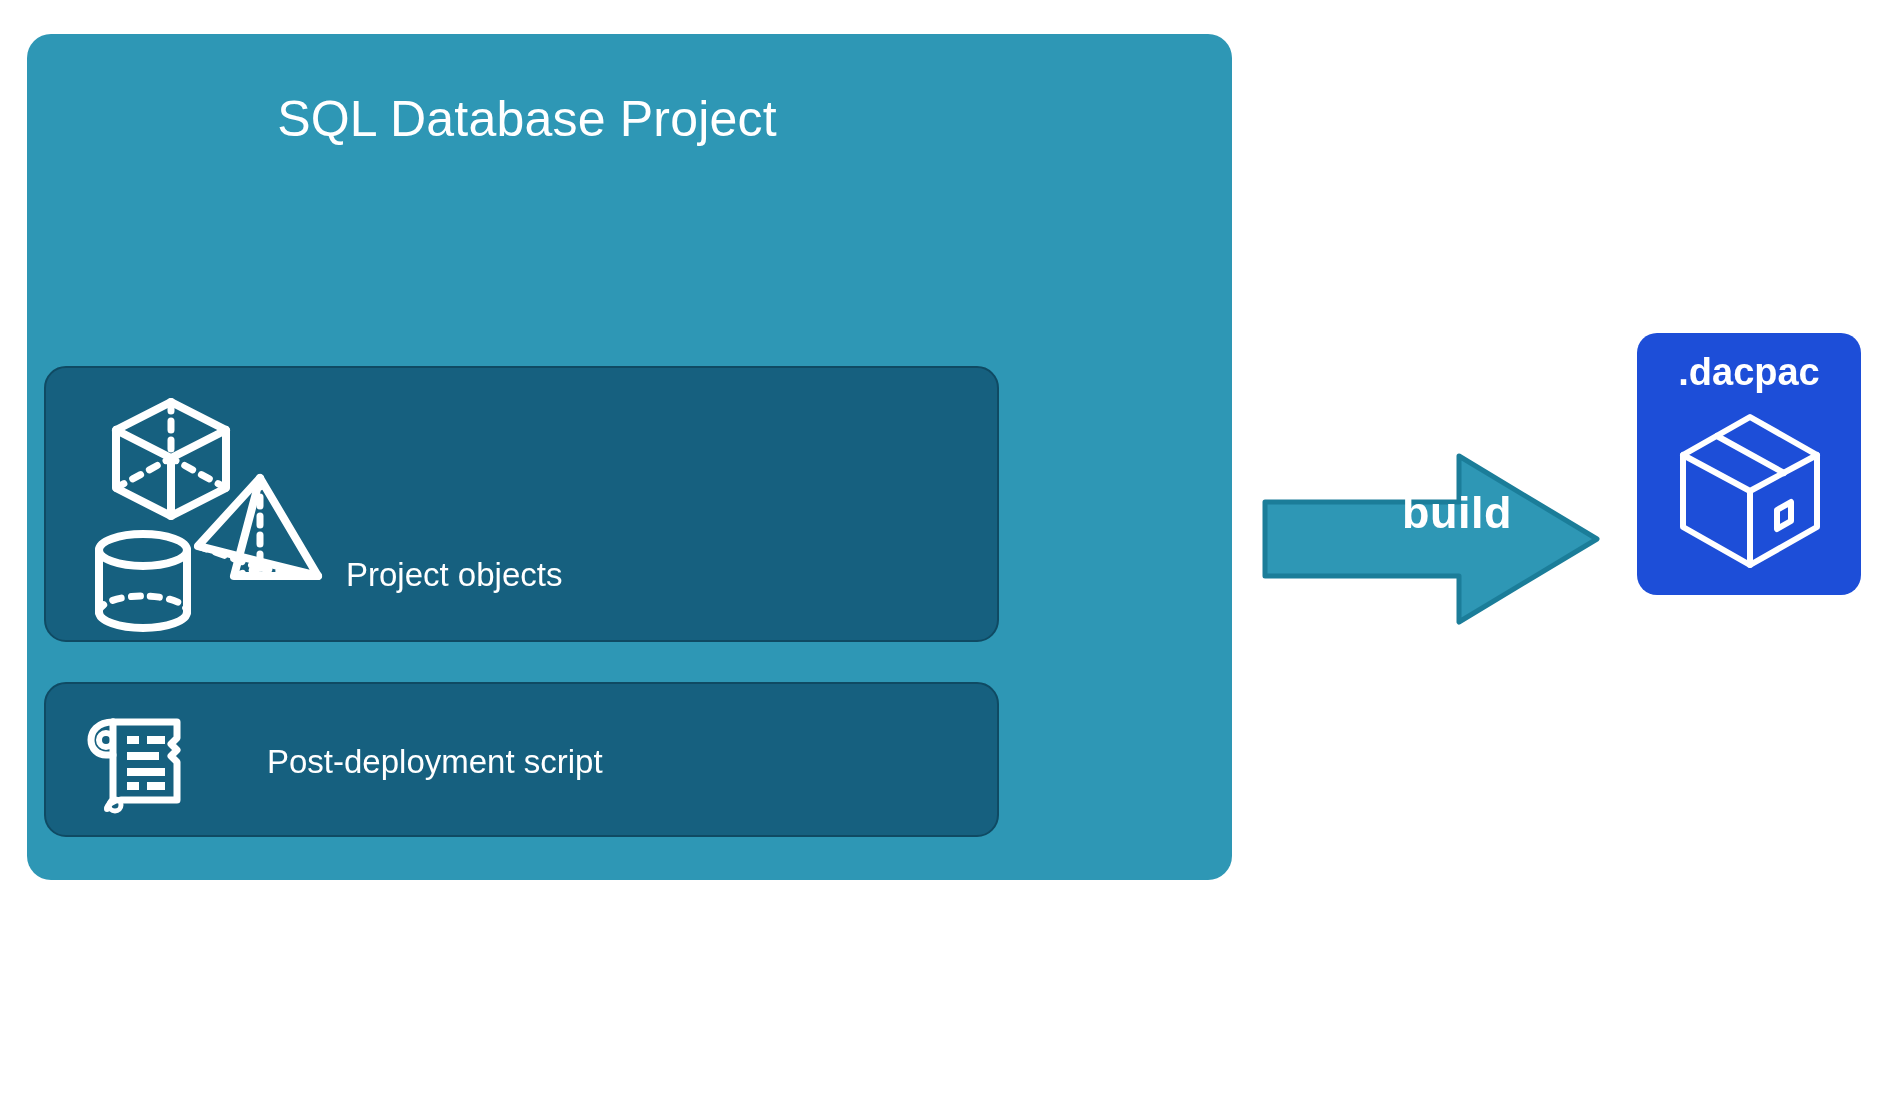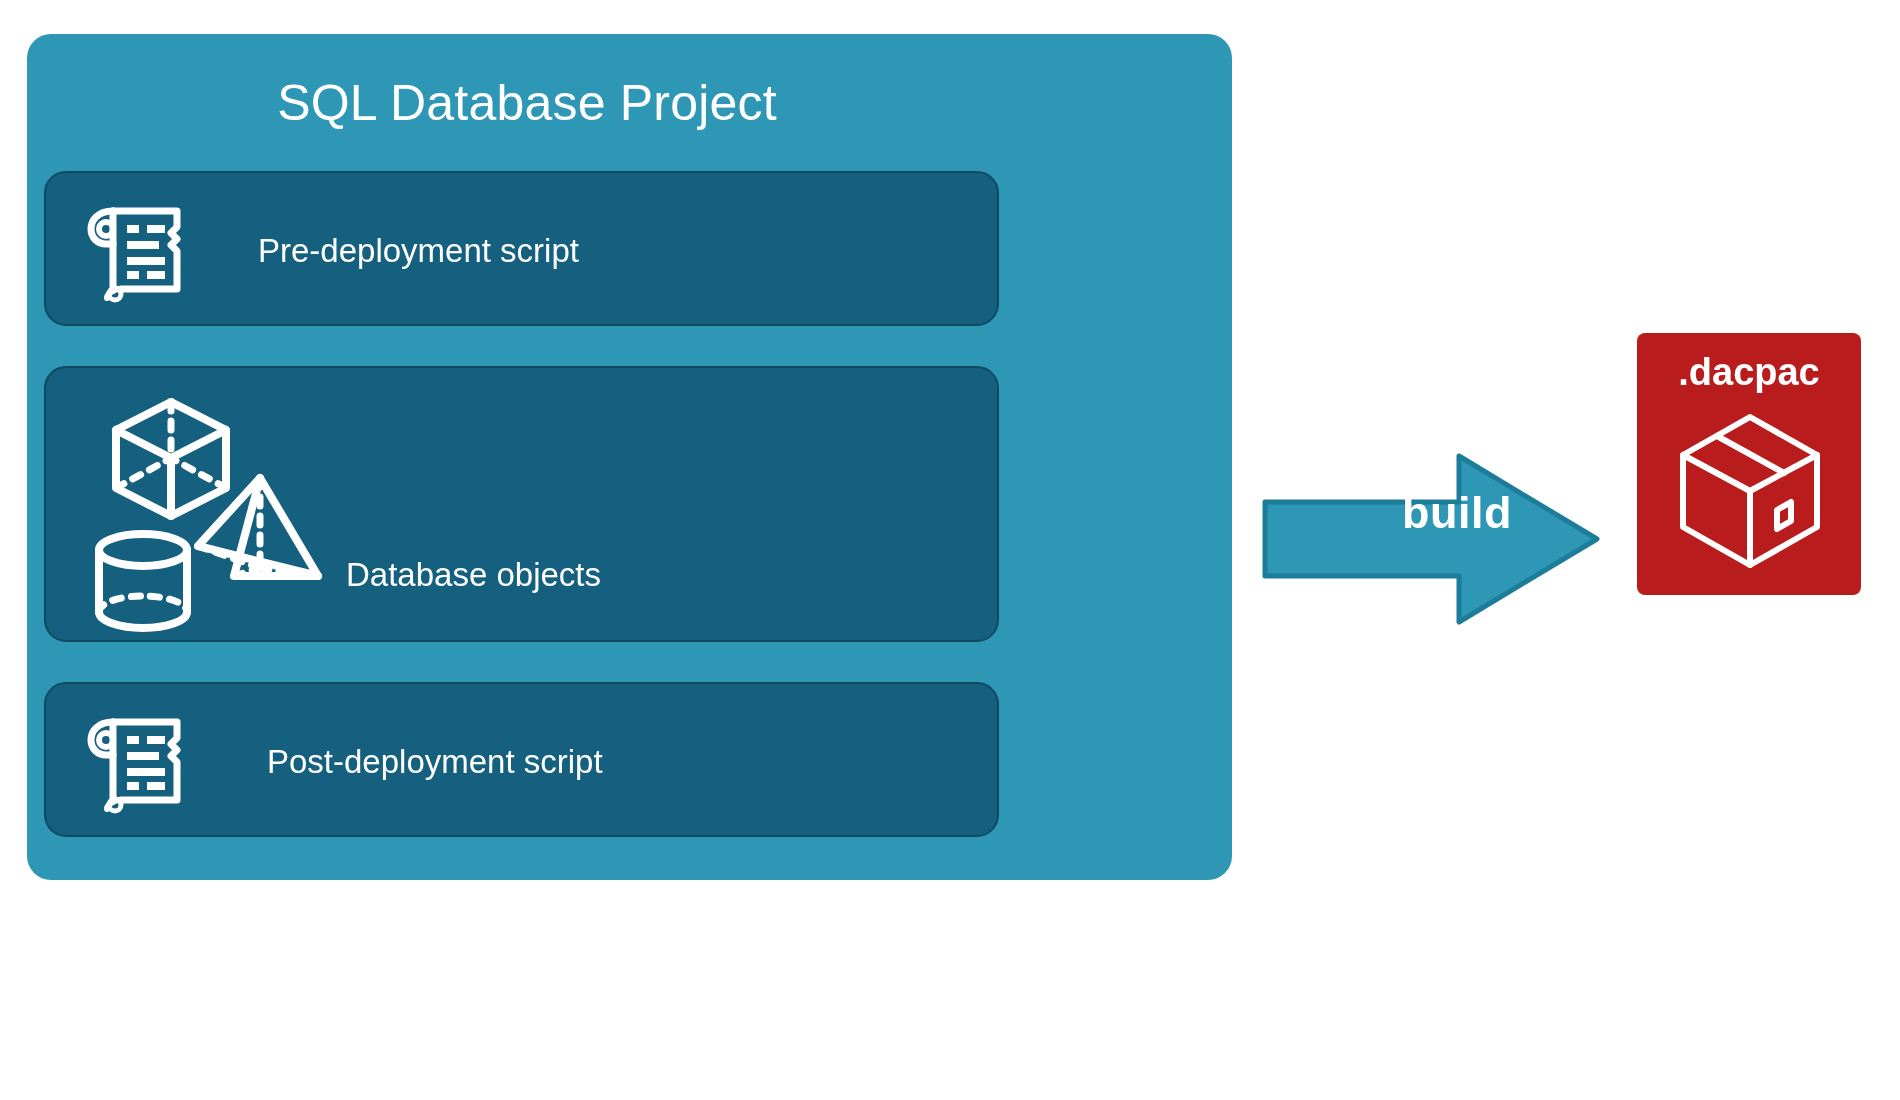--- a/index.html
+++ b/index.html
@@ -24,21 +24,21 @@
     width: 1205px;
     height: 846px;
     background: #2e97b5;
     border-radius: 24px;
     box-sizing: border-box;
   }
 
   #project-title {
     position: absolute;
     left: 0;
-    top: 44px;
+    top: 60px;
     width: 1000px;
     text-align: center;
     color: #ffffff;
     font-size: 50px;
     font-weight: 400;
     letter-spacing: 0.2px;
     line-height: 1;
   }
 
   
@@ -99,22 +99,22 @@
     line-height: 1;
   }
 
   
   #dacpac-box {
     position: absolute;
     left: 1637px;
     top: 333px;
     width: 224px;
     height: 262px;
-    background: #b91c1c;
-    border-radius: 8px;
+    background: #1d4ed8;
+    border-radius: 20px;
     box-sizing: border-box;
   }
   #dacpac-label {
     position: absolute;
     left: 0;
     top: 20px;
     width: 224px;
     text-align: center;
     color: #ffffff;
     font-size: 38px;
@@ -129,47 +129,20 @@
     height: 158px;
   }
 </style>
 </head>
 <body>
 
 <div id="project-container">
 
   <div id="project-title">SQL Database Project</div>
 
-  <div class="inner-card" id="card-pre">
-
-    <div class="icon-wrap" id="icon-scroll-pre">
-      <svg viewBox="0 0 115 102" width="115" height="102" fill="none" stroke="#ffffff" stroke-width="7" stroke-linecap="round" stroke-linejoin="round">
-
-        <path d="M28 12 C12 12 6 22 6 30 C6 39 13 45 21 45 L28 45"></path>
-        <path d="M21 30 m-7 0 a7 7 0 1 0 14 0 a7 7 0 1 0 -14 0" stroke-width="6"></path>
-
-        <path d="M28 12 L92 12 L92 28 L86 34 L92 40 L86 46 L92 52 L92 90 L36 90"></path>
-        <path d="M28 12 L28 90"></path>
-
-        <path d="M36 90 C28 90 22 95 22 99" stroke-width="6"></path>
-        <path d="M30 95 m-6 0 a6 6 0 1 0 12 0 a6 6 0 1 0 -12 0" stroke-width="5"></path>
-
-        <g stroke-width="8" stroke-linecap="butt">
-          <path d="M42 30 L54 30"></path>
-          <path d="M62 30 L80 30"></path>
-          <path d="M42 46 L74 46"></path>
-          <path d="M42 62 L80 62"></path>
-          <path d="M42 76 L54 76"></path>
-          <path d="M62 76 L80 76"></path>
-        </g>
-      </svg>
-    </div>
-
-    <div class="card-label" id="label-pre">Pre-deployment script</div>
-  </div>
 
   <div class="inner-card" id="card-objects">
 
     <div class="icon-wrap" id="icon-cube">
       <svg viewBox="0 0 126 126" width="126" height="126" fill="none" stroke="#ffffff" stroke-width="8" stroke-linecap="round" stroke-linejoin="round">
 
         <path d="M63 6 L118 34 L118 92 L63 120 L8 92 L8 34 Z"></path>
 
         <path d="M63 6 L63 6"></path>
         <path d="M8 34 L63 62 L118 34"></path>
@@ -207,21 +180,21 @@
         <path d="M12 24 L12 86"></path>
         <path d="M100 24 L100 86"></path>
 
         <path d="M12 86 A44 16 0 0 0 100 86"></path>
 
         <path d="M12 86 A44 16 0 0 1 100 86" stroke-dasharray="9 10" stroke-width="7"></path>
       </svg>
     </div>
 
     <div class="card-label" id="label-objects">
-      <div class="line1">Database objects</div>
+      <div class="line1">Project objects</div>
       <div class="line2">(tables, stored procs, indexes, etc.)</div>
     </div>
   </div>
 
   <div class="inner-card" id="card-post">
 
     <div class="icon-wrap" id="icon-scroll-post">
       <svg viewBox="0 0 115 102" width="115" height="102" fill="none" stroke="#ffffff" stroke-width="7" stroke-linecap="round" stroke-linejoin="round">
         <path d="M28 12 C12 12 6 22 6 30 C6 39 13 45 21 45 L28 45"></path>
         <path d="M21 30 m-7 0 a7 7 0 1 0 14 0 a7 7 0 1 0 -14 0" stroke-width="6"></path>

